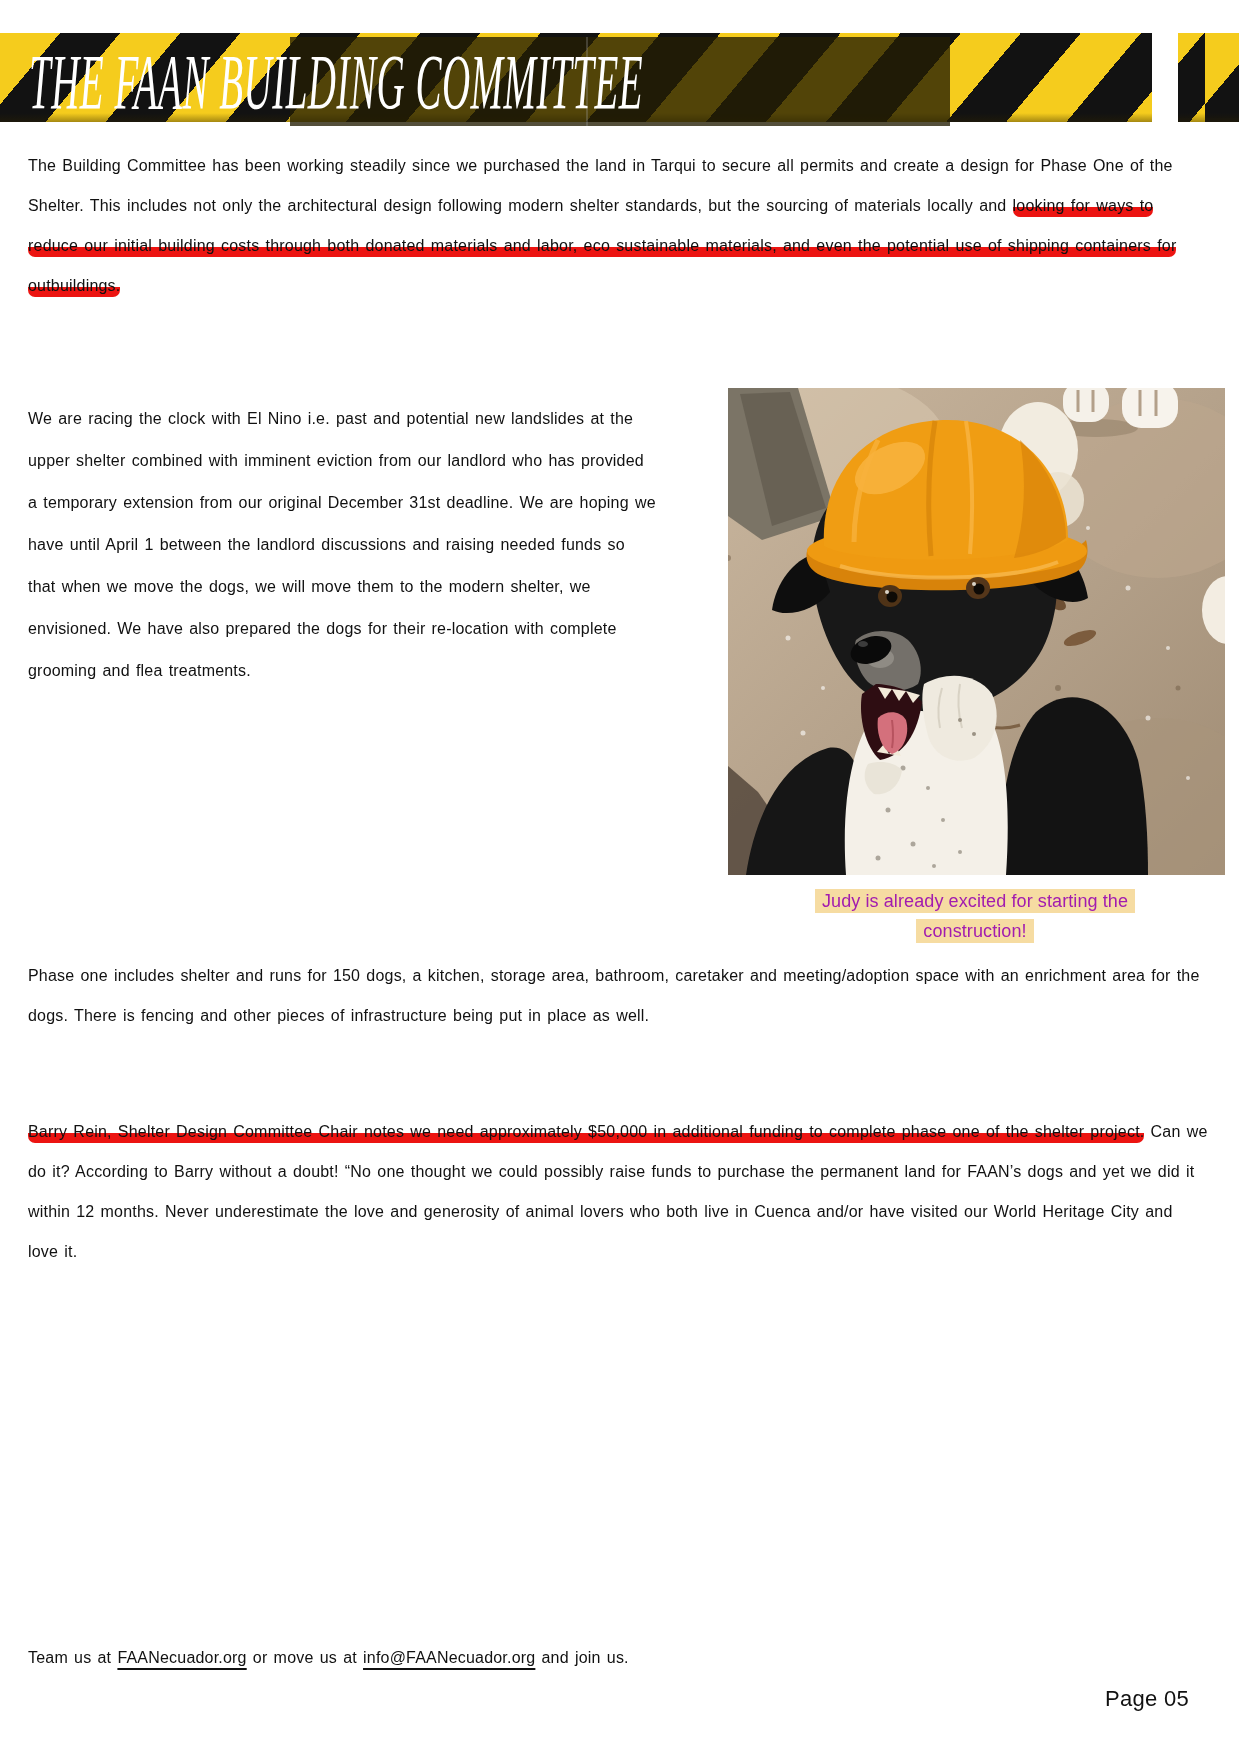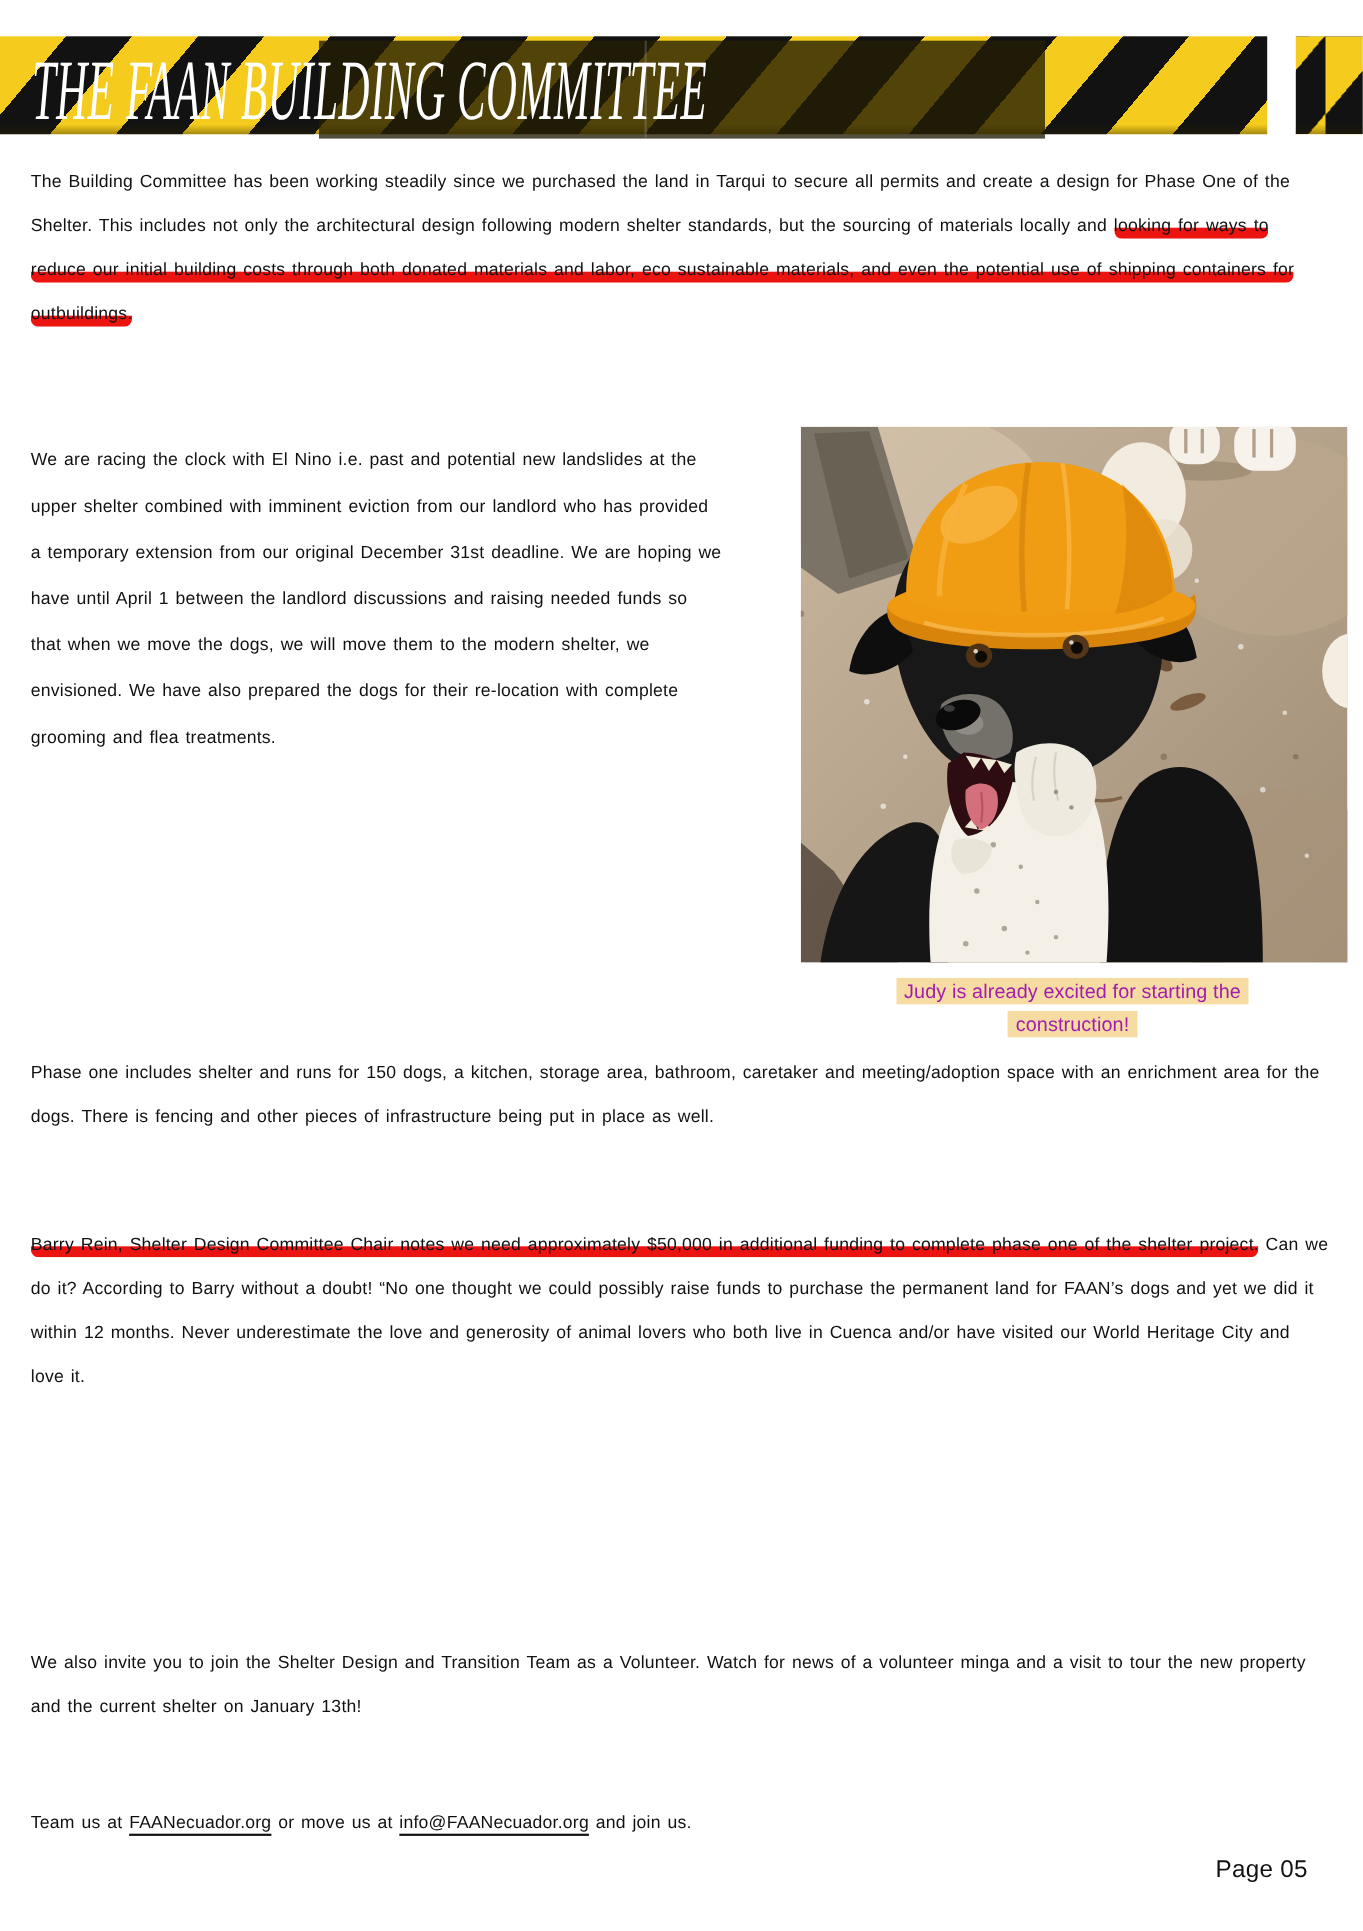--- a/index.html
+++ b/index.html
@@ -184,19 +184,18 @@
     </svg>
   </div>
 
   <div class="caption"><span class="hl">Judy is already excited for starting the construction!</span></div>
 
   <div class="para" style="top:956px;">Phase one includes shelter and runs for 150 dogs, a kitchen, storage area, bathroom, caretaker and meeting/adoption space with an enrichment area for the dogs. There is fencing and other pieces of infrastructure being put in place as well.</div>
 
   <div class="para" style="top:1112px;"><span class="redline">Barry Rein, Shelter Design Committee Chair notes we need approximately $50,000 in additional funding to complete phase one of the shelter project.</span><span> Can we do it? According to Barry without a doubt! “No one thought we could possibly raise funds to purchase the permanent land for FAAN’s dogs and yet we did it within 12 months. Never underestimate the love and generosity of animal lovers who both live in Cuenca and/or have visited our World Heritage City and love it.</span></div>
 
 
-  <div class="para" style="top:1492px;">We also invite you to join the Shelter Design and Transition Team as a Volunteer. Watch for news of a volunteer minga and a visit to tour the new property and the current shelter on January 13th!</div>
 
   <div class="para" style="top:1638px;"><span>Team us at </span><a href="#" class="doc-link">FAANecuador.org</a><span> or move us at </span><a href="#" class="doc-link">info@FAANecuador.org</a><span> and join us.</span></div>
 
   <div class="page-number">Page 05</div>
 
 </div>
 
 </body></html>

